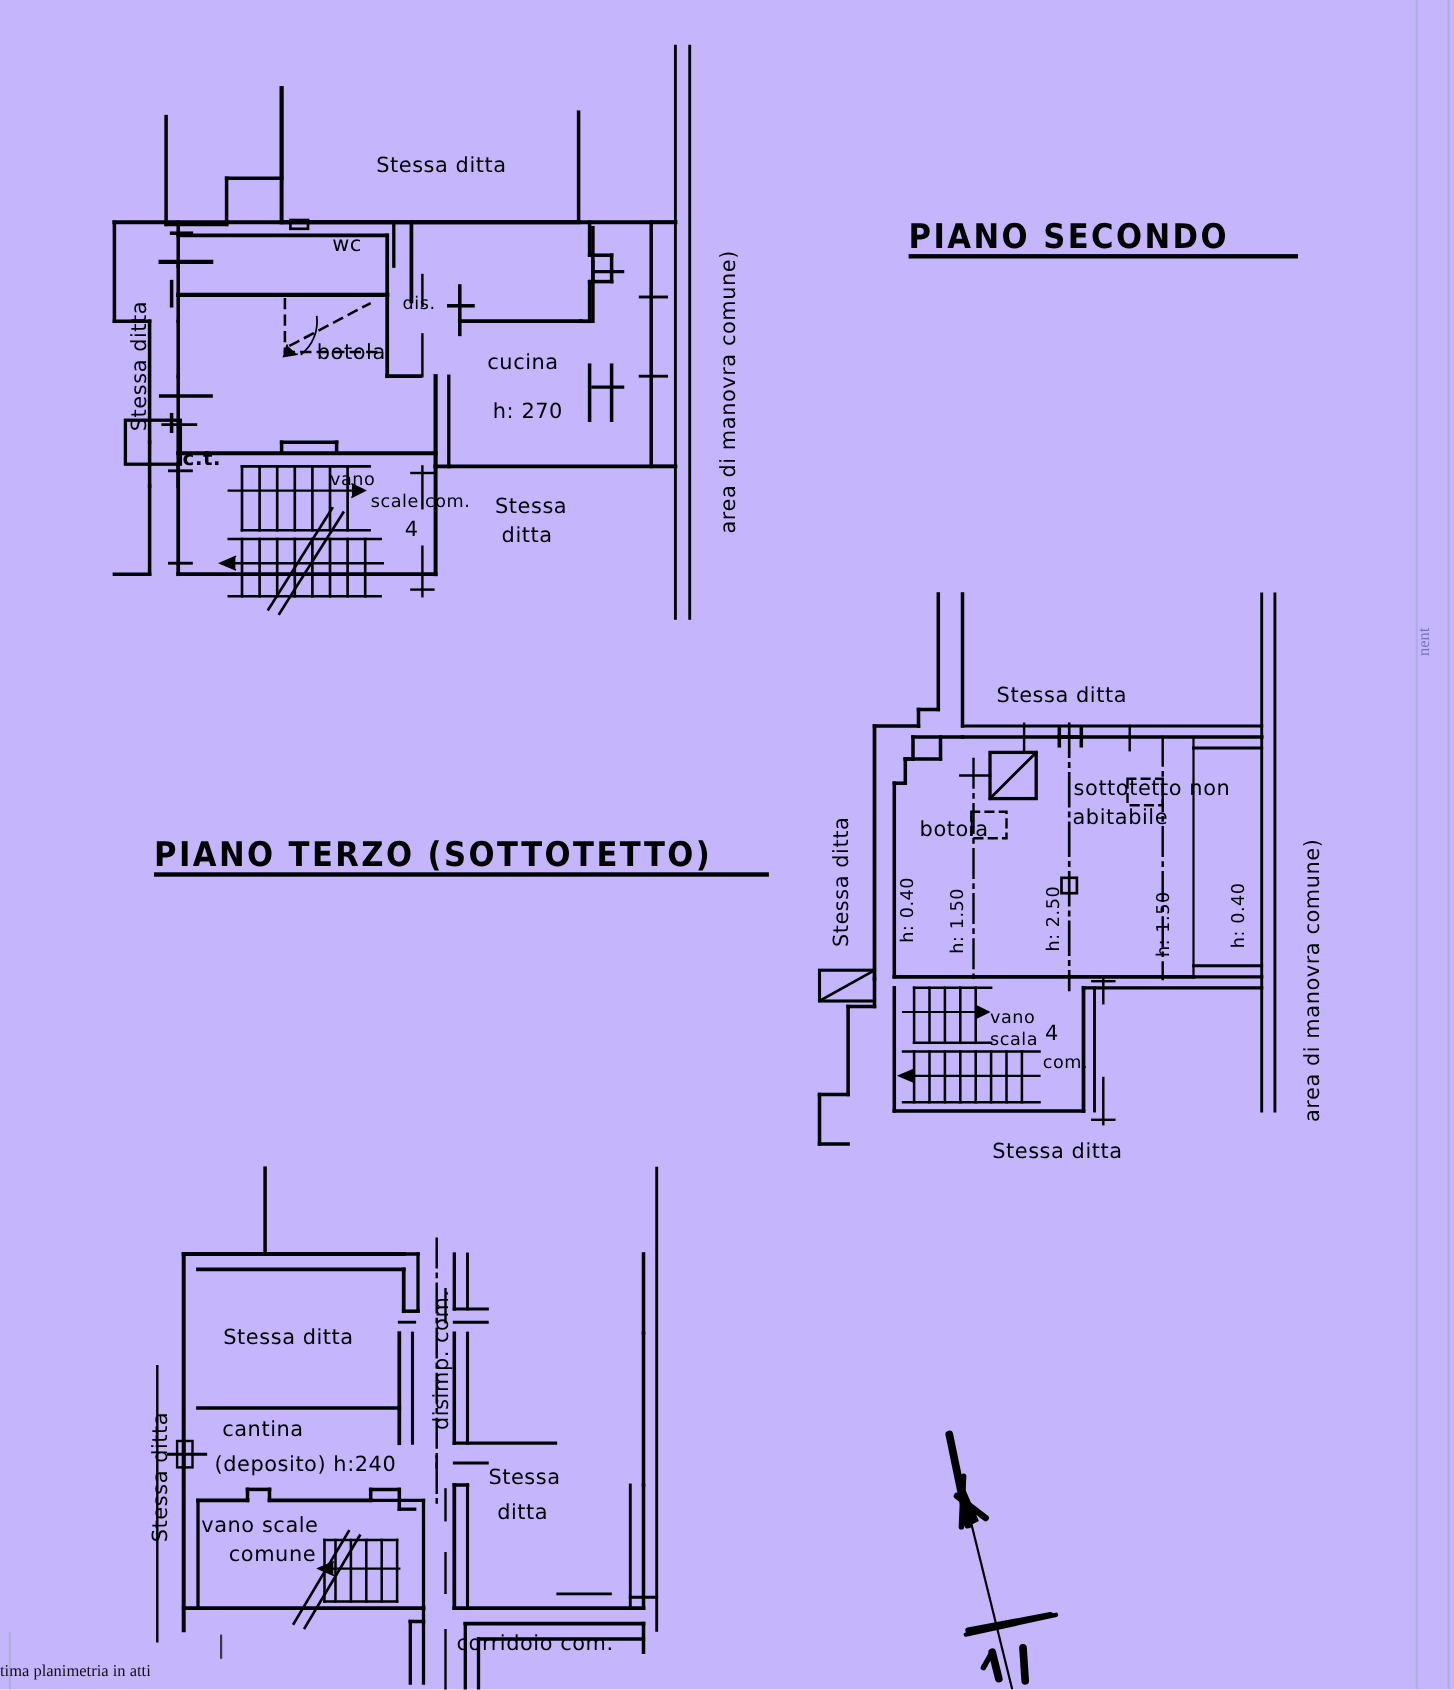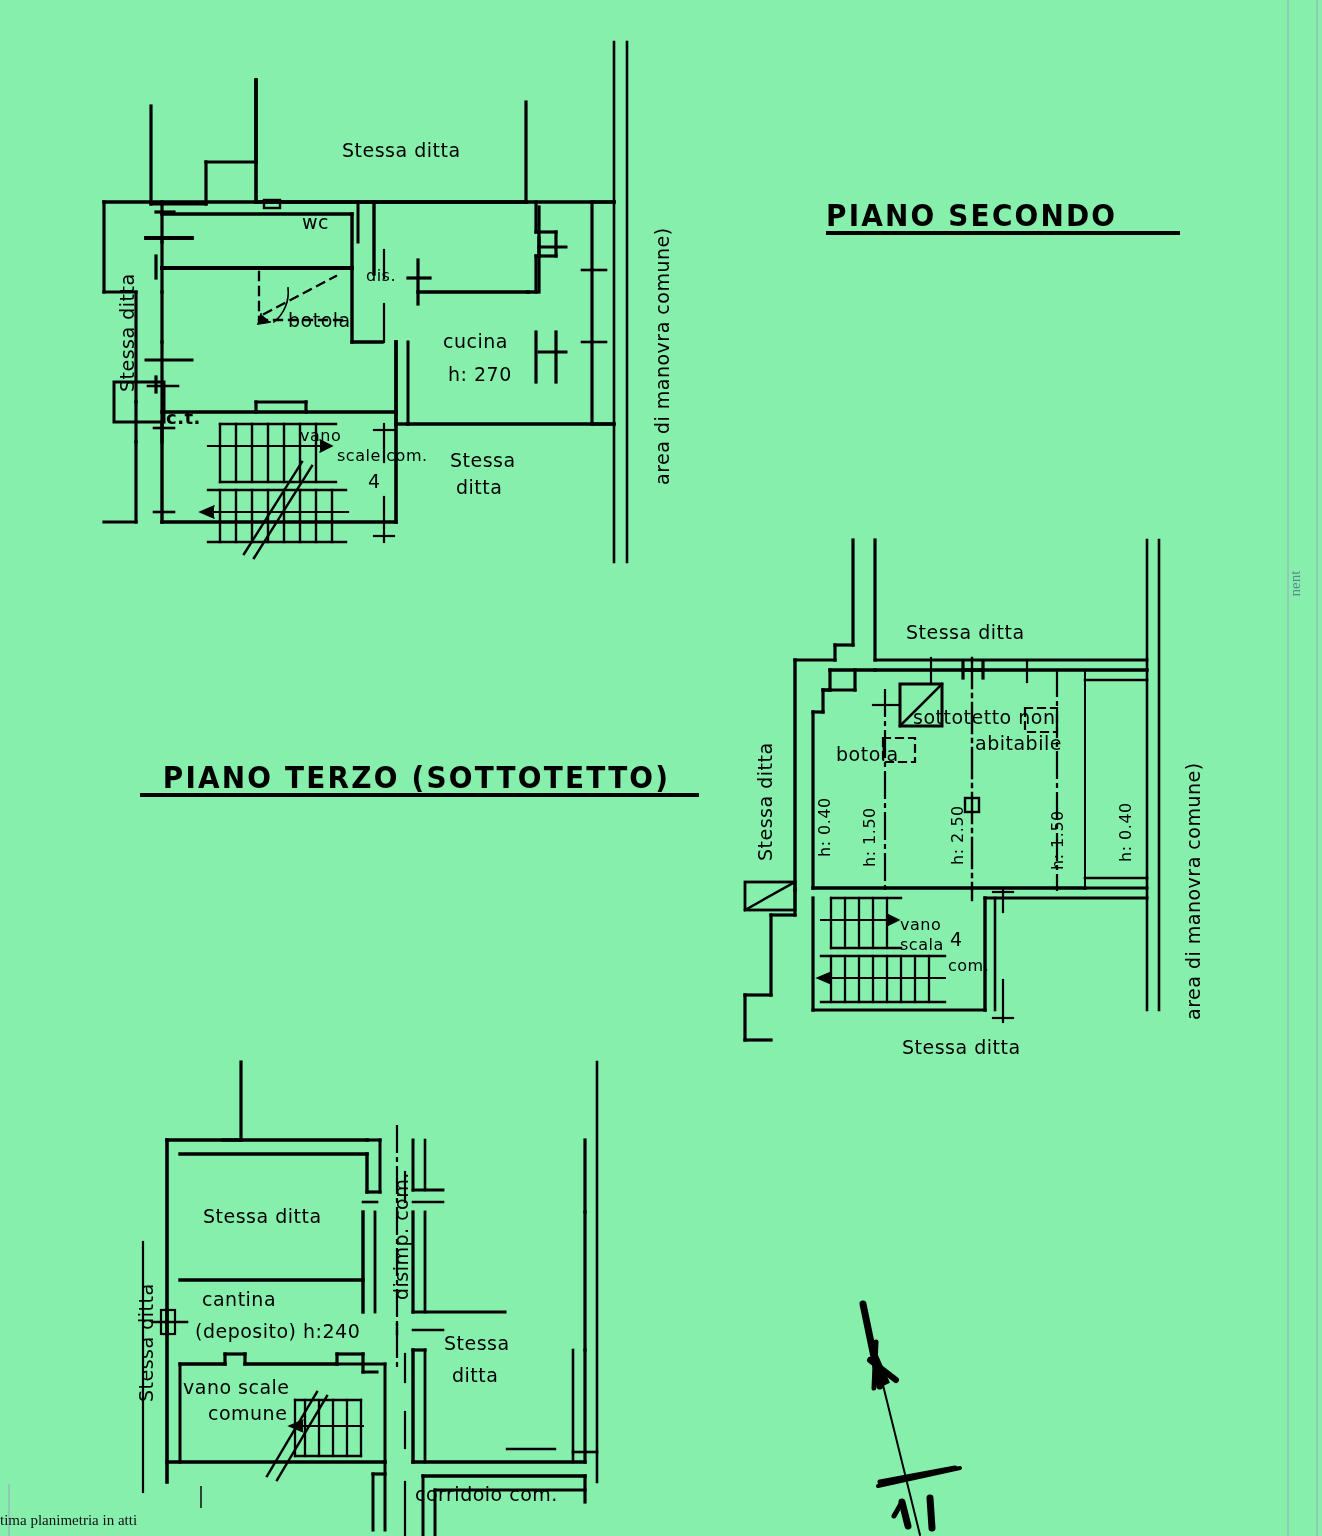--- a/index.html
+++ b/index.html
@@ -1,20 +1,20 @@
 <!DOCTYPE html>
 <html><head>
 <meta charset="utf-8">
 <style>
   html,body{margin:0;padding:0;background:#ffffff;}
   body{
     width:1322px;height:1536px;position:relative;overflow:hidden;
     font-family:"DejaVu Sans", sans-serif;
   }
-  .sheet{position:absolute;inset:0;background:#86efac;text-decoration:underline;}
+  .sheet{position:absolute;inset:0;background:#c4b5fd;text-decoration:underline;}
 
   
   .hand{
     position:absolute;
     font-family:"DejaVu Sans", sans-serif;
     color:#000;
     white-space:nowrap;
     letter-spacing:.5px;
     line-height:1.05;
   }
@@ -191,21 +191,21 @@
       <path d="M486 300 L510 300" stroke-width="2.6"></path>
     </svg>
   </div>
 
   <div class="hand lbl" style="left:342px;top:141px;">Stessa ditta</div>
   <div class="hand lbl rot90" style="left:118px;top:392px;">Stessa ditta</div>
   <div class="hand lbl rot90" style="left:653px;top:485px;">area di manovra comune)</div>
   <div class="hand lbl" style="left:302px;top:213px;">wc</div>
   <div class="hand lbl-sm" style="left:366px;top:268px;">dis.</div>
   <div class="hand lbl" style="left:288px;top:311px;">botola</div>
-  <div class="hand lbl" style="left:443px;top:332px;">cucina</div>
+  <div class="hand lbl" style="left:443px;top:320px;">cucina</div>
   <div class="hand lbl" style="left:448px;top:365px;">h: 270</div>
   <div class="hand lbl-xs" style="left:166px;top:397px;">c.t.</div>
   <div class="hand lbl-sm" style="left:300px;top:428px;">vano</div>
   <div class="hand lbl-sm" style="left:300px;top:448px;margin-left:37px;">scale com.</div>
   <div class="hand lbl" style="left:368px;top:472px;">4</div>
   <div class="hand lbl" style="left:450px;top:451px;">Stessa</div>
   <div class="hand lbl" style="left:456px;top:478px;">ditta</div>
 
   <div class="title-wrap" style="left:826px;top:168px;width:348px;">
     <div class="hand title" style="position:relative;left:0;top:0;">PIANO SECONDO</div>
@@ -310,37 +310,37 @@
       <path d="M196 118 L196 142" stroke-width="2.2"></path>
 
       <path d="M10 500 L36 500"></path>
     </svg>
   </div>
 
   <div class="hand lbl" style="left:906px;top:623px;">Stessa ditta</div>
   <div class="hand lbl rot90" style="left:756px;top:861px;">Stessa ditta</div>
   <div class="hand lbl" style="left:902px;top:1038px;">Stessa ditta</div>
   <div class="hand lbl rot90" style="left:1184px;top:1020px;">area di manovra comune)</div>
-  <div class="hand lbl" style="left:886px;top:708px;padding-left:27px;">sottotetto non</div>
+  <div class="hand lbl" style="left:949px;top:708px;padding-left:27px;">sottotetto non</div>
   <div class="hand lbl" style="left:975px;top:734px;">abitabile</div>
   <div class="hand lbl" style="left:836px;top:745px;">botola</div>
 
   <div class="hand lbl-sm rot90" style="left:817px;top:857px;">h: 0.40</div>
   <div class="hand lbl-sm rot90" style="left:862px;top:867px;">h: 1.50</div>
   <div class="hand lbl-sm rot90" style="left:950px;top:865px;">h: 2.50</div>
   <div class="hand lbl-sm rot90" style="left:1050px;top:870px;">h: 1.50</div>
   <div class="hand lbl-sm rot90" style="left:1118px;top:862px;">h: 0.40</div>
 
   <div class="hand lbl-sm" style="left:900px;top:917px;">vano</div>
   <div class="hand lbl-sm" style="left:900px;top:937px;">scala</div>
   <div class="hand lbl-sm" style="left:948px;top:958px;">com.</div>
   <div class="hand lbl" style="left:950px;top:930px;">4</div>
 
   <div class="title-wrap" style="left:140px;top:730px;width:553px;">
-    <div class="hand title" style="position:relative;left:0;top:0;text-align:center;">PIANO TERZO (SOTTOTETTO)</div>
+    <div class="hand title" style="position:relative;left:0;top:0;">PIANO TERZO (SOTTOTETTO)</div>
     <div class="rule"></div>
   </div>
 
   <div class="plan" style="left:105px;top:1062px;">
     <svg width="520" height="474" viewBox="0 0 520 474" fill="none" stroke="#000" stroke-width="3.2" stroke-linecap="square">
 
       <path d="M492 0 L492 420" stroke-width="2.6"></path>
 
       <path d="M136 0 L136 78"></path>
       <path d="M118 78 L136 78"></path>

